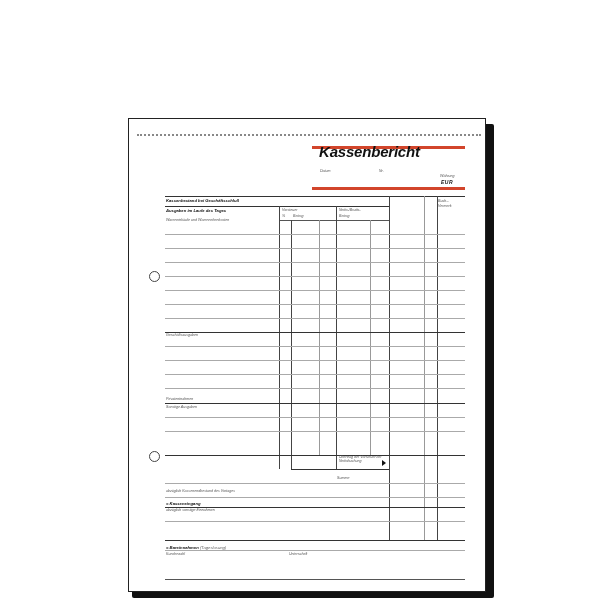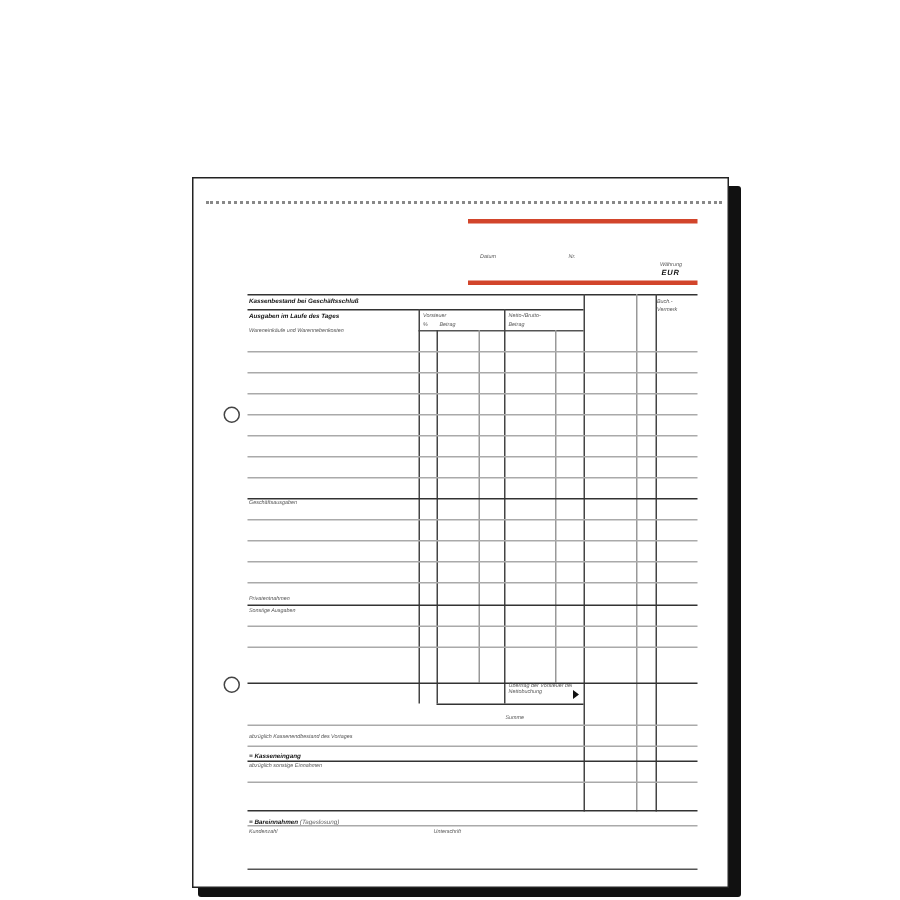--- a/index.html
+++ b/index.html
@@ -22,20 +22,21 @@
   .arrow { position:absolute; width:0; height:0; border-top:3px solid transparent; border-bottom:3px solid transparent; border-left:4px solid #111; }
 </style>
 </head>
 <body>
 
 <div class="shadow"></div>
 <div class="sheet">
   <div class="perf"></div>
 
   <div class="redbar" style="top:27px;"></div>
+  <div class="title">Kassenbericht</div>
   <div class="abs tiny" style="left:191px;top:50px;">Datum</div>
   <div class="abs tiny" style="left:250px;top:50px;">Nr.</div>
   <div class="abs tiny" style="left:311px;top:55px;">Währung</div>
   <div class="abs" style="left:312px;top:60px;font-size:5px;font-weight:bold;font-style:italic;letter-spacing:0.5px;color:#111;">EUR</div>
   <div class="redbar" style="top:68px;"></div>
 
   <div class="hl dark" style="left:36px;width:300px;top:77px;"></div>
   <div class="abs small bold" style="left:37px;top:79px;">Kassenbestand bei Geschäftsschluß</div>
   <div class="hl dark" style="left:36px;width:224px;top:87px;"></div>
   <div class="abs small bold" style="left:37px;top:89px;">Ausgaben im Laufe des Tages</div>

